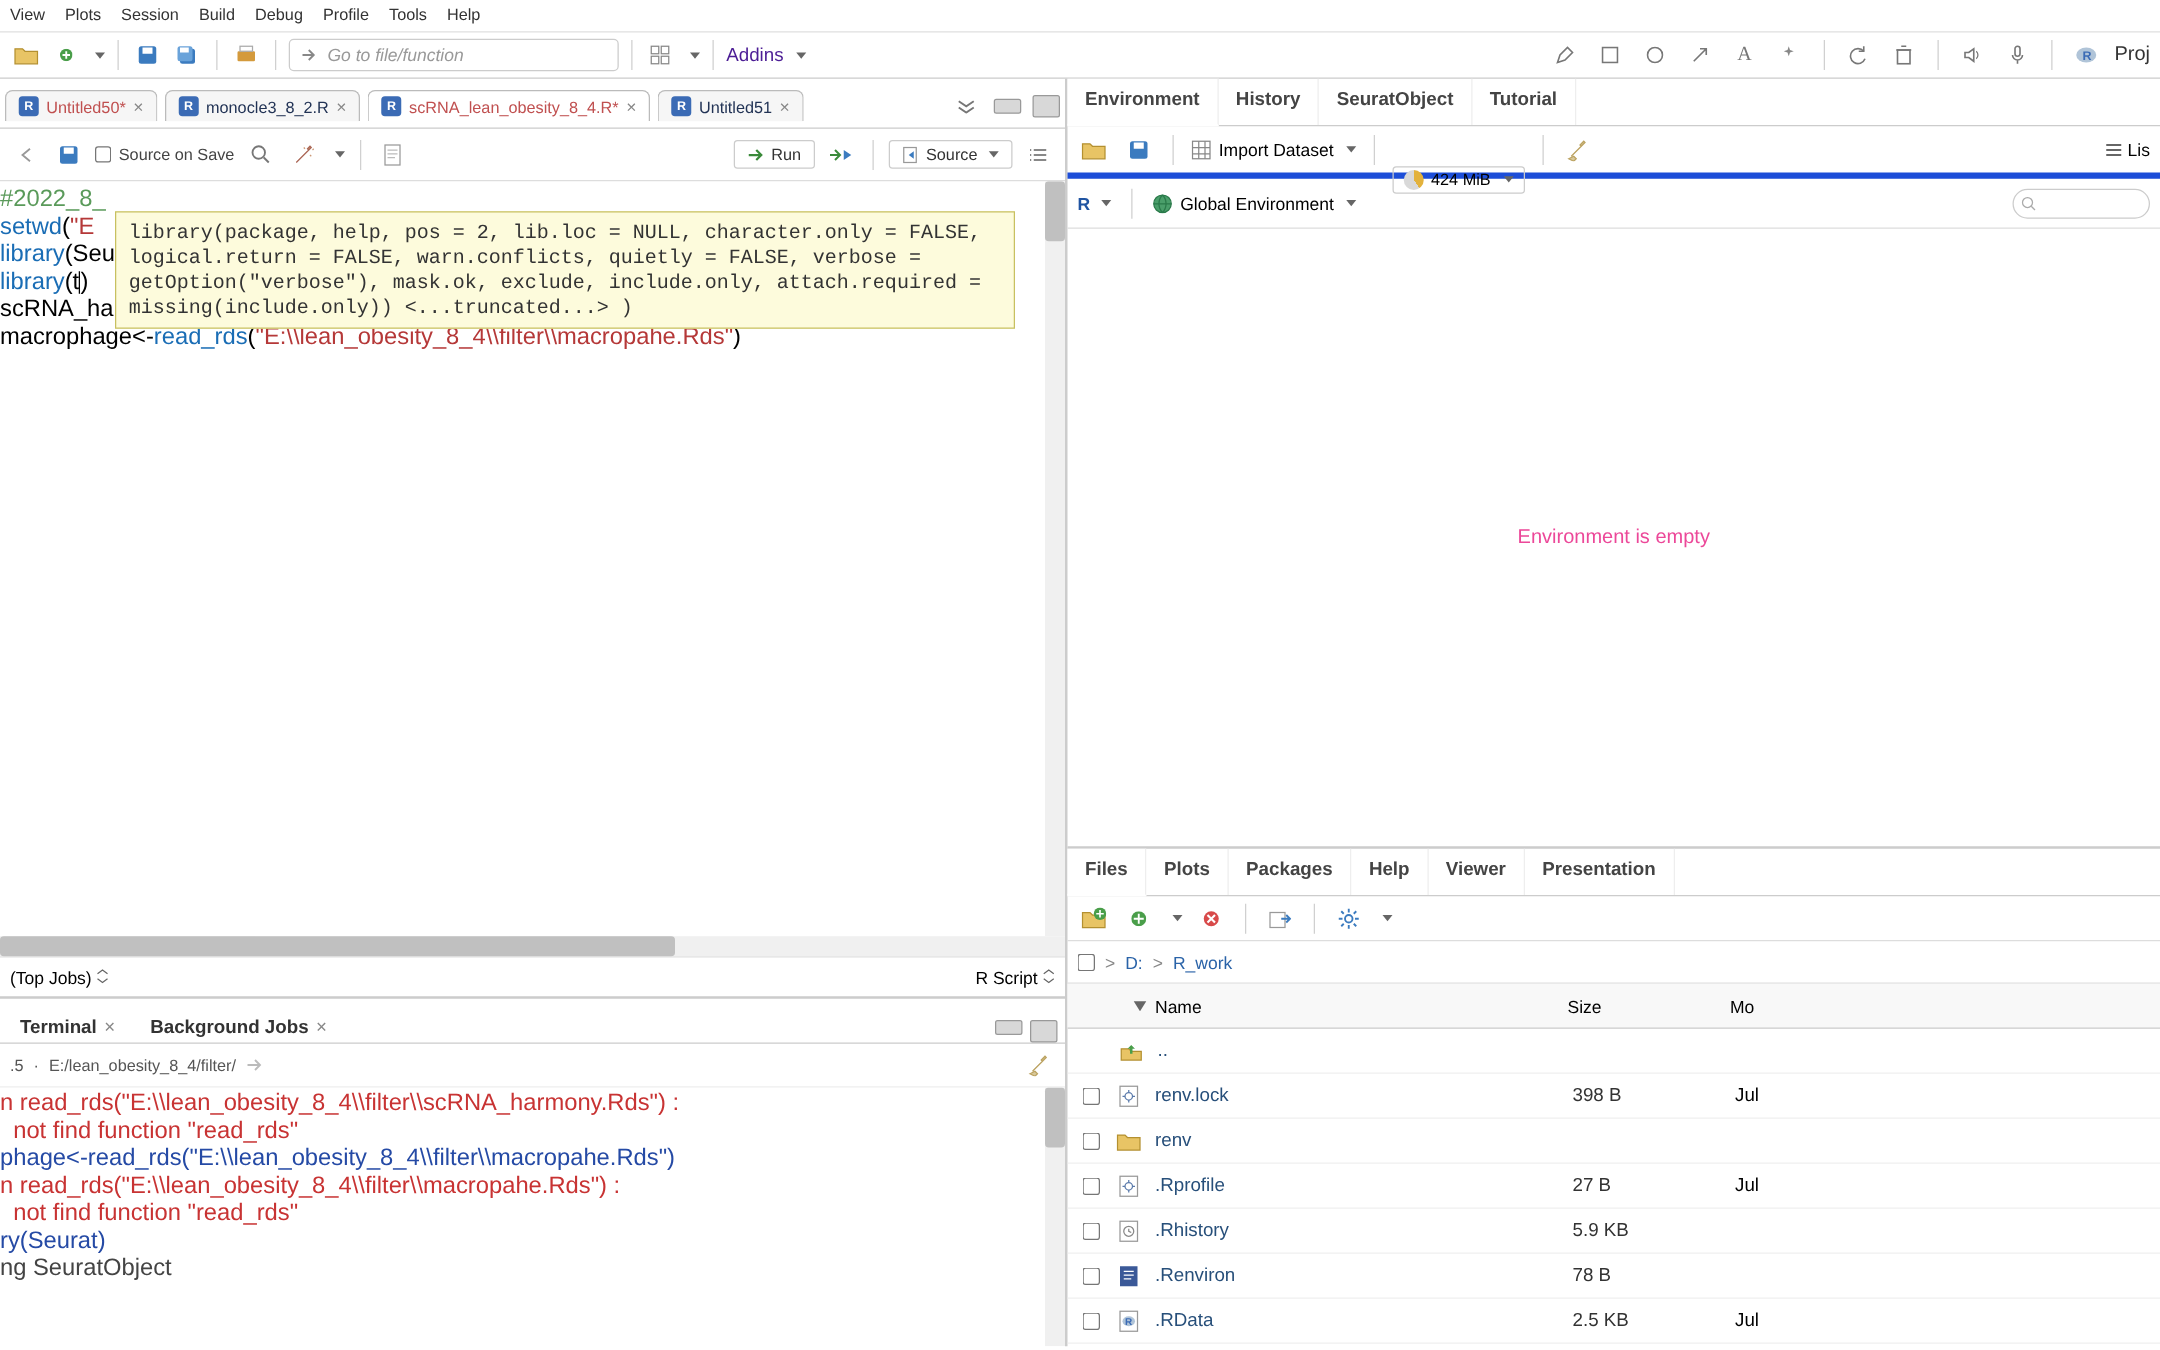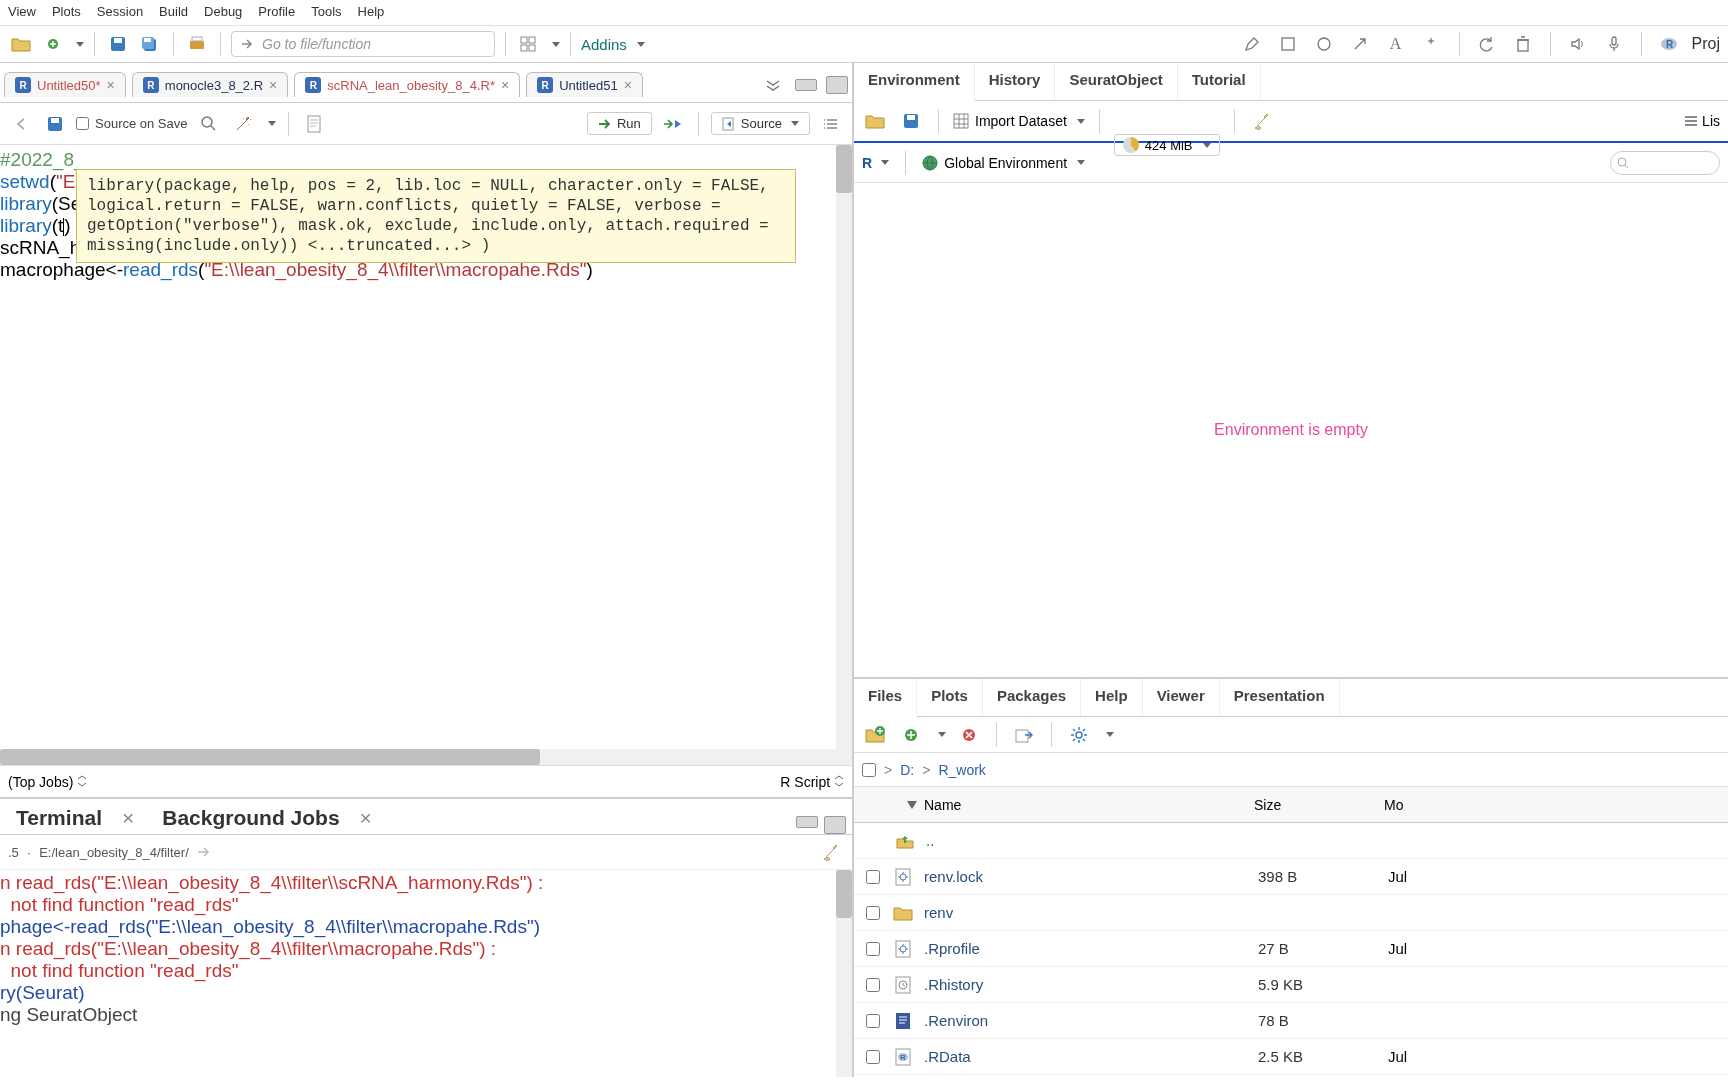--- a/index.html
+++ b/index.html
@@ -38,46 +38,46 @@
 .sourcechk { display:flex; align-items:center; gap:6px; font-size:13px; color:#444; }
 .runbtn { display:flex; align-items:center; gap:5px; padding:3px 10px; border:1px solid #ccc; border-radius:3px; font-size:13px; color:#333; }
 
 
 .editorwrap { flex:1; position:relative; font-family: 'Consolas','Courier New',monospace; font-size:19px; line-height:22px; overflow:hidden; padding:4px 0 0 0; }
 .codeline { white-space:pre; }
 .kw { color:#1a6db5; }
 .str { color:#b53838; }
 .comment { color:#5a9a5a; }
 .cursor { display:inline-block; width:1px; height:18px; background:#000; vertical-align:middle; }
-.tooltip { position:absolute; top:24px; left:76px; width:720px; background:#fdfbdc; border:1px solid #c8c060; padding:6px 10px; font-family:'Consolas','Courier New',monospace; font-size:16px; color:#333; line-height:20px; }
+.tooltip { position:absolute; top:24px; left:92px; width:720px; background:#fdfbdc; border:1px solid #c8c060; padding:6px 10px; font-family:'Consolas','Courier New',monospace; font-size:16px; color:#333; line-height:20px; }
 .scrollbar-v { position:absolute; right:0; top:0; width:16px; height:100%; background:#f0f0f0; }
 .scrollbar-v .thumb { position:absolute; top:0; width:100%; height:48px; background:#c0c0c0; border-radius:3px; }
 .scrollbar-h { height:16px; background:#f0f0f0; position:relative; }
 .scrollbar-h .thumb { position:absolute; left:0; height:100%; width:540px; background:#c0c0c0; border-radius:3px; }
 
 
 .edstatus { display:flex; justify-content:space-between; align-items:center; padding:4px 8px; border-top:1px solid #ddd; height:32px; font-size:14px; }
 
 
 .consolepane { border-top:2px solid #ccc; display:flex; flex-direction:column; height:280px; }
 .contabs { display:flex; gap:10px; padding:4px 6px 0; border-bottom:1px solid #ccc; height:36px; align-items:flex-end; justify-content:space-between; }
 .contabs-left { display:flex; gap:8px; }
-.contab { display:flex; align-items:center; gap:20px; padding:4px 10px; font-size:21px; font-weight:bold; color:#333; }
+.contab { display:flex; align-items:center; gap:6px; padding:4px 10px; font-size:15px; font-weight:bold; color:#333; }
 .contab .close { color:#888;font-weight:normal; }
 .conpath { padding:4px 8px; font-size:13px; color:#555; display:flex; align-items:center; gap:8px; border-bottom:1px solid #eee; }
 .conbody { flex:1; font-family:'Consolas','Courier New',monospace; font-size:19px; line-height:22px; overflow:hidden; position:relative; padding:2px 0 0 0; }
 .err { color:#c83333; }
 .conblue { color:#254aa5; }
 .conout { color:#444; }
 
 
 .rtabs { display:flex; border-bottom:1px solid #ccc; height:38px; }
 .rtab { padding:8px 14px; font-size:15px; font-weight:bold; color:#444; border-right:1px solid #eee; }
 .rtab.active { background:#fff; border-bottom:2px solid #fff; margin-bottom:-1px; }
-.envtools { display:flex; align-items:center; gap:10px; padding:4px 8px; border-bottom:2px solid #1d4ed8; height:42px; }
+.envtools { display:flex; align-items:center; gap:10px; padding:4px 8px; border-bottom:5px solid #1d4ed8; height:42px; }
 .envrow2 { display:flex; align-items:center; gap:12px; padding:4px 8px; border-bottom:1px solid #ddd; height:40px; }
 .envbody { flex:1; display:flex; align-items:center; justify-content:center; color:#ec4899; font-size:16px; }
 
 
 .filespane { border-top:2px solid #ccc; display:flex; flex-direction:column; height:400px; }
 .ftools { display:flex; align-items:center; gap:10px; padding:4px 8px; border-bottom:1px solid #ddd; height:36px; }
 .fbread { display:flex; align-items:center; gap:8px; padding:4px 8px; border-bottom:1px solid #ddd; height:34px; color:#23669e; font-size:14px; }
 .ftable { flex:1; overflow:hidden; }
 .fhdr { display:flex; border-bottom:1px solid #ccc; background:#f8f8f8; height:36px; align-items:center; font-size:14px; }
 .fhdr .namecol { display:flex; align-items:center; gap:6px; padding-left:52px; width:400px; }
@@ -154,21 +154,21 @@
     <span class="iconbtn">
         <svg width="18" height="16">
           <rect x="1" y="1" width="6" height="6" fill="none" stroke="#888"></rect>
           <rect x="9" y="1" width="6" height="6" fill="none" stroke="#888"></rect>
           <rect x="1" y="9" width="6" height="6" fill="none" stroke="#888"></rect>
           <rect x="9" y="9" width="6" height="6" fill="none" stroke="#888"></rect>
         </svg>
       </span>
     <span class="dropdown-caret"></span>
     <span class="sep"></span>
-    <span style="color:#0f766e;font-size:15px">Addins</span>
+    <span style="color:#4c1d95;font-size:15px">Addins</span>
     <span class="dropdown-caret"></span>
   </div>
   <div class="topiconbar-right">
     <span class="iconbtn">
         <svg width="16" height="16">
           <path d="M2 14l2-6 6-6 4 4-6 6-6 2z" fill="none" stroke="#777" stroke-width="1.3"></path>
         </svg>
       </span>
     <span class="iconbtn">
         <svg width="14" height="14">

